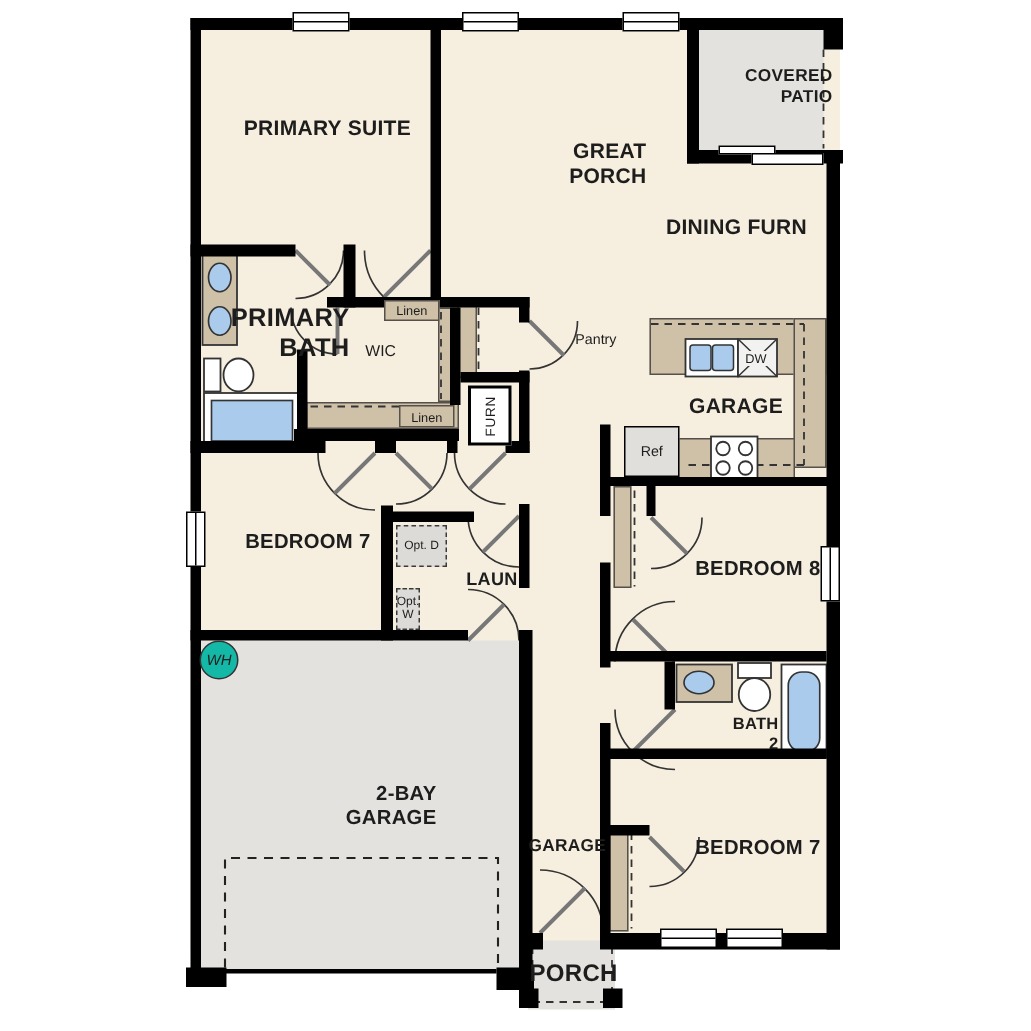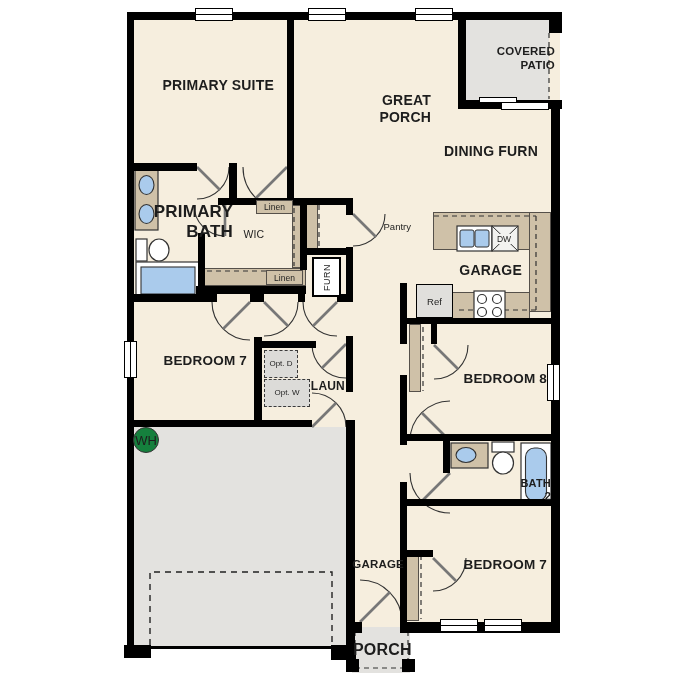--- a/index.html
+++ b/index.html
@@ -19,22 +19,22 @@
   .roomlbl{font-size:13.5px;}
   svg.overlay{position:absolute;left:0;top:0;pointer-events:none;}
   .furnbox{background:#fff;border:2px solid #000;box-sizing:border-box;
            display:flex;align-items:center;justify-content:center;}
   .furnbox span{writing-mode:vertical-rl;transform:rotate(180deg);font-size:9px;letter-spacing:.5px;}
   .refbox{background:#e0dfdc;border:1.5px solid #000;box-sizing:border-box;
           display:flex;align-items:center;justify-content:center;font-size:9.5px;}
   .optbox{background:#dcdbd8;border:1.3px dashed #3a3a3a;box-sizing:border-box;
           display:flex;align-items:center;justify-content:center;text-align:center;
           font-size:8px;line-height:1.1;}
-  .whcircle{background:#15803d;border:1.5px solid #333;border-radius:50%;box-sizing:border-box;
-            display:flex;align-items:center;justify-content:center;font-size:13px;}
+  .whcircle{background:#14b8a6;border:1.5px solid #333;border-radius:50%;box-sizing:border-box;
+            display:flex;align-items:center;justify-content:center;font-size:10px;font-style:italic;}
   .tanlbl{background:#cfc1a8;border:1px solid #55504a;box-sizing:border-box;
           display:flex;align-items:center;justify-content:center;font-size:8.5px;}
   .dwlbl{display:flex;align-items:center;justify-content:center;font-size:8.5px;}
   .dwlbl span{background:#f2f2f0;padding:0 1px;}
 </style>
 </head>
 <body>
 
 <div id="plan">
 
@@ -194,36 +194,37 @@
   </div>
   <div class="abs refbox" style="left:416px;top:284px;width:37px;height:34px;">
     <span>Ref</span>
   </div>
   <div class="abs dwlbl" style="left:490px;top:232px;width:28px;height:13px;">
     <span>DW</span>
   </div>
   <div class="abs optbox" style="left:264px;top:350px;width:34px;height:28px;">
     <span>Opt. D</span>
   </div>
-  <div class="abs optbox" style="left:264px;top:379px;width:46px;height:28px;">
+  <div class="abs optbox" style="left:264px;top:392px;width:16px;height:28px;">
     <span>Opt. W</span>
   </div>
   <div class="abs whcircle" style="left:133px;top:427px;width:26px;height:26px;">
     <span>WH</span>
   </div>
 
   <div class="lbl roomlbl" style="left:154px;top:77px;width:120px;font-size:14px;">PRIMARY SUITE</div>
   <div class="lbl roomlbl" style="left:331px;top:92px;width:100px;font-size:14px;">GREAT PORCH</div>
   <div class="lbl" style="left:463px;top:45px;width:92px;font-size:11.5px;">COVERED PATIO</div>
   <div class="lbl roomlbl" style="left:438px;top:143px;width:100px;font-size:14px;">DINING FURN</div>
   <div class="lbl" style="left:145px;top:202px;width:88px;font-size:17px;">PRIMARY BATH</div>
   <div class="lbl small" style="left:228px;top:228px;width:36px;font-size:10.5px;">WIC</div>
   <div class="lbl small" style="left:320px;top:221px;width:52px;font-size:9.5px;padding-left:39px;">Pantry</div>
   <div class="lbl roomlbl" style="left:422px;top:262px;width:100px;font-size:14px;">GARAGE</div>
   <div class="lbl roomlbl" style="left:147px;top:353px;width:100px;">BEDROOM 7</div>
   <div class="lbl" style="left:301px;top:379px;width:44px;font-size:12px;">LAUN</div>
   <div class="lbl roomlbl" style="left:443px;top:371px;width:104px;">BEDROOM 8</div>
-  <div class="lbl" style="left:479px;top:477px;width:40px;font-size:11px;margin-left:32px;">BATH 2</div>
+  <div class="lbl roomlbl" style="left:191px;top:521px;width:100px;">2-BAY GARAGE</div>
+  <div class="lbl" style="left:479px;top:477px;width:40px;font-size:11px;">BATH 2</div>
   <div class="lbl" style="left:352px;top:558px;width:52px;font-size:11.5px;">GARAGE</div>
   <div class="lbl roomlbl" style="left:443px;top:557px;width:104px;">BEDROOM 7</div>
   <div class="lbl" style="left:353px;top:641px;width:56px;font-size:16px;">PORCH</div>
 
 </div>
 
 </body></html>

